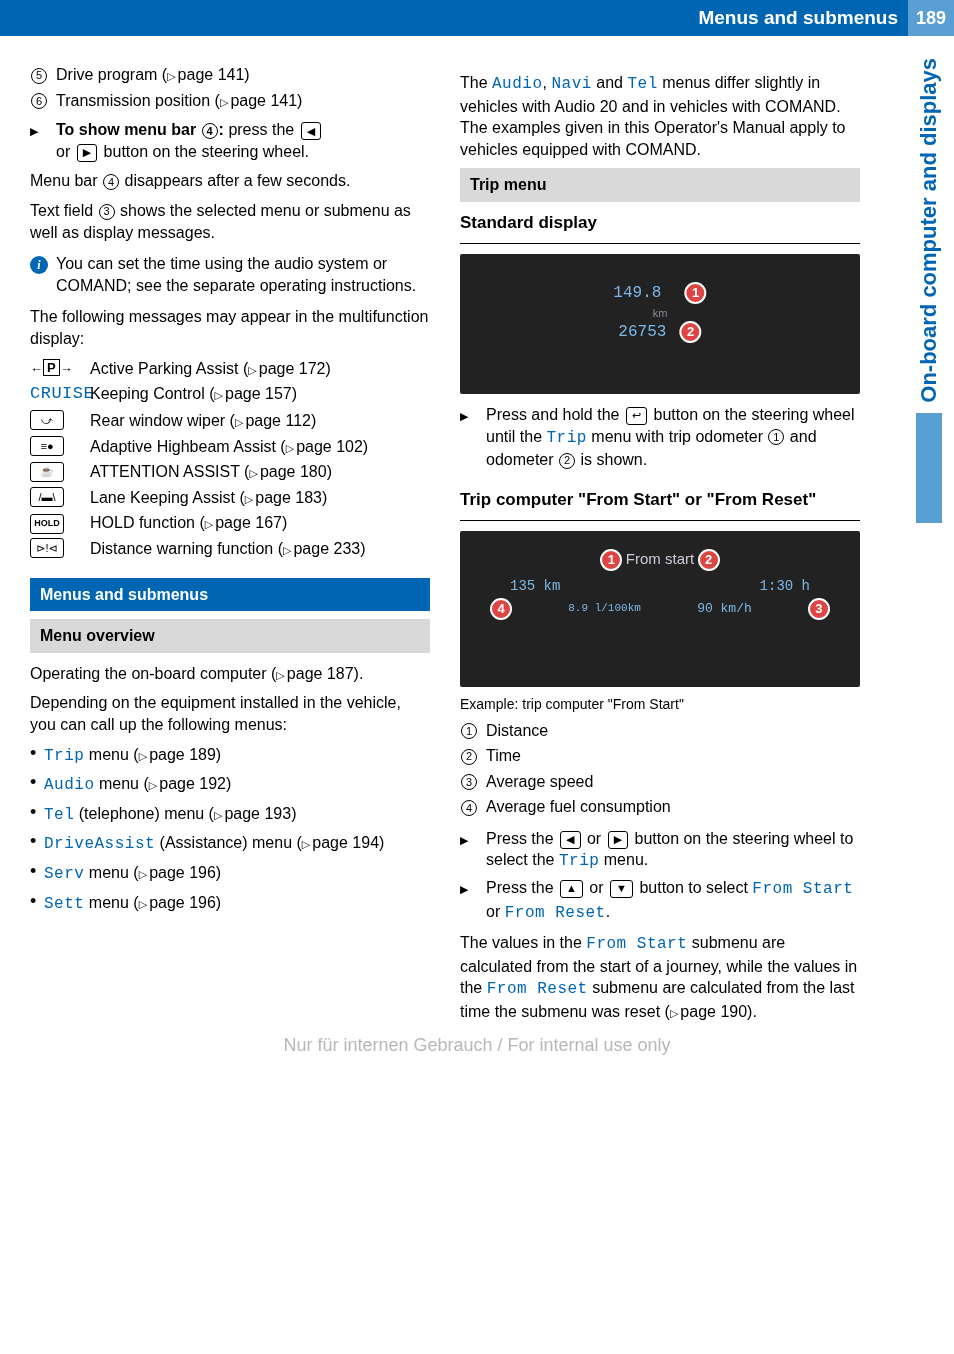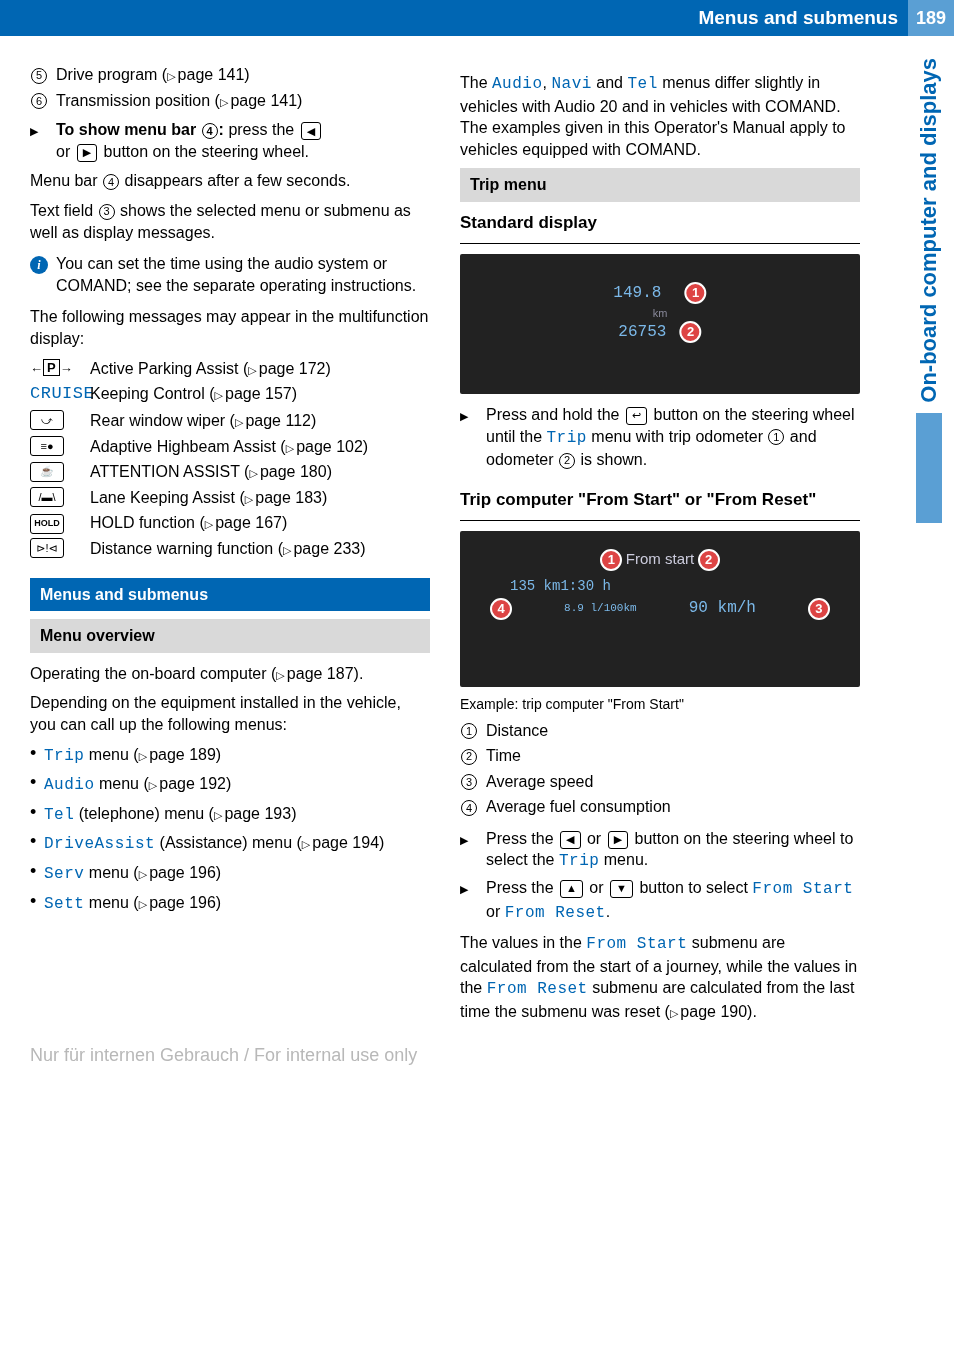--- a/index.html
+++ b/index.html
@@ -38,21 +38,21 @@
   .h3 { font-weight: bold; font-size: 17px; margin: 10px 0 8px 0; }
   .img-placeholder { background: #222; border-radius: 2px; width: 100%; position: relative; color: #aab; font-size: 12px; }
   .img1 { height: 140px; margin-bottom: 10px; }
   .img2 { height: 156px; margin-bottom: 8px; }
   .img-label { font-family: "Courier New", monospace; color: #7bb8e8; font-size: 16px; }
   .img-marker { position: absolute; background: #d44; color: #fff; border-radius: 50%; width: 22px; height: 22px; display: flex; align-items: center; justify-content: center; font-size: 13px; font-weight: bold; border: 2px solid #fff; }
   .caption { font-size: 14px; margin-bottom: 6px; }
   .legend-list { margin-bottom: 10px; }
   .legend-row { display: flex; margin-bottom: 4px; }
   .legend-num { width: 26px; flex-shrink: 0; }
-  .watermark { text-align: left; color: #b8b8b8; font-size: 18px; margin-top: 14px; font-family: Arial, sans-serif; }
+  .watermark { text-align: center; color: #b8b8b8; font-size: 18px; margin-top: 4px; font-family: Arial, sans-serif; }
   .hr-thin { border: none; border-top: 1px solid #000; margin: 6px 0 10px 0; }
 </style>
 </head>
 <body>
 
 <div class="header-bar">
   <span class="header-title">Menus and submenus</span>
   <span class="page-num-box">189</span>
 </div>
 
@@ -177,28 +177,28 @@
       <span>Press and hold the </span><span class="btn-icon">↩</span><span> button on the steering wheel until the </span><span class="mono">Trip</span><span> menu with trip odometer </span><span class="circ-num">1</span><span> and odometer </span><span class="circ-num">2</span><span> is shown.</span>
     </span>
   </div>
 
   <div class="h3" style="margin-top:18px">Trip computer "From Start" or "From Reset"</div>
   <hr class="hr-thin">
 
   <div class="img-placeholder img2">
     <div style="position:absolute;left:50%;top:18px;transform:translateX(-50%);text-align:center;width:90%">
       <div><span class="img-marker" style="position:relative;display:inline-flex">1</span> <span style="color:#ccd;font-size:15px">From start</span> <span class="img-marker" style="position:relative;display:inline-flex">2</span></div>
-      <div style="display:flex;justify-content:flex-start;padding:0 30px;margin-top:6px">
+      <div style="display:flex;justify-content:space-between;padding:0 30px;margin-top:6px">
         <span class="img-label" style="font-size:14px">135 km</span>
         <span class="img-label" style="font-size:14px">1:30 h</span>
       </div>
       <div style="display:flex;justify-content:space-between;padding:0 10px;margin-top:2px;align-items:center">
         <span class="img-marker" style="position:relative;display:inline-flex">4</span>
         <span class="img-label" style="font-size:11px">8.9 l/100km</span>
-        <span class="img-label" style="font-size:16px">90 km/h</span>
+        <span class="img-label" style="font-size:13px">90 km/h</span>
         <span class="img-marker" style="position:relative;display:inline-flex">3</span>
       </div>
     </div>
   </div>
 
   <div class="caption">Example: trip computer "From Start"</div>
 
   <div class="legend-list">
     <div class="legend-row">
             <span class="legend-num"><span class="circ-num">1</span></span>

